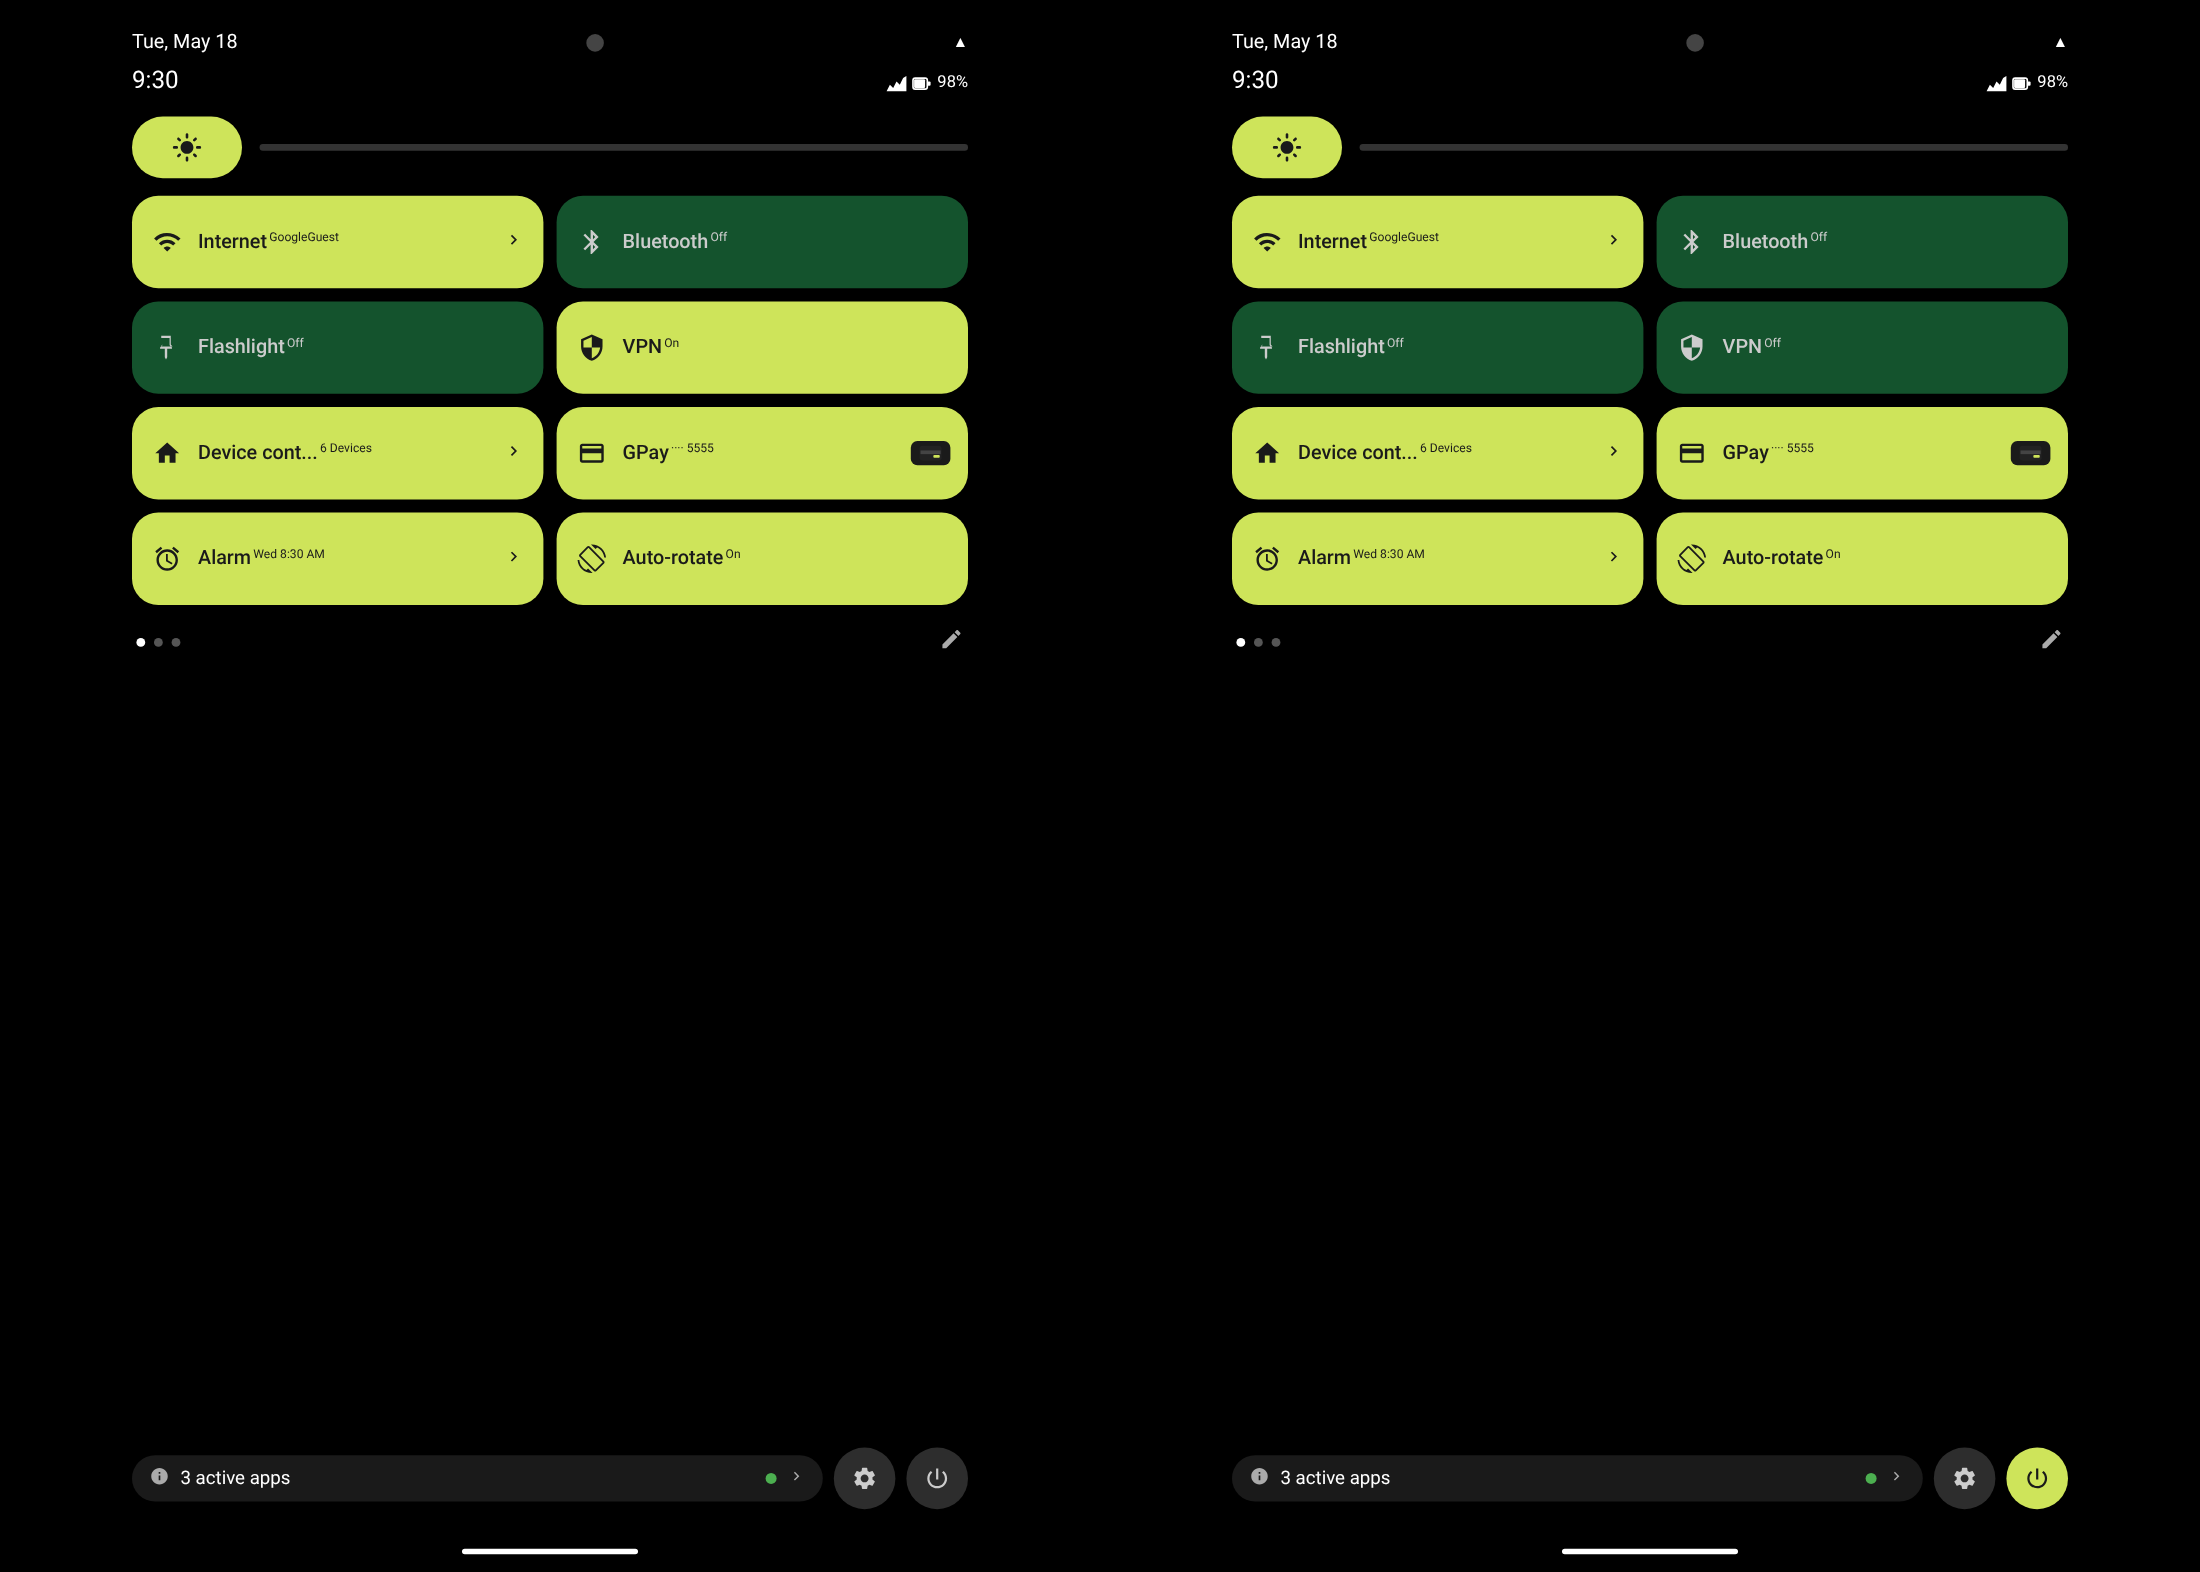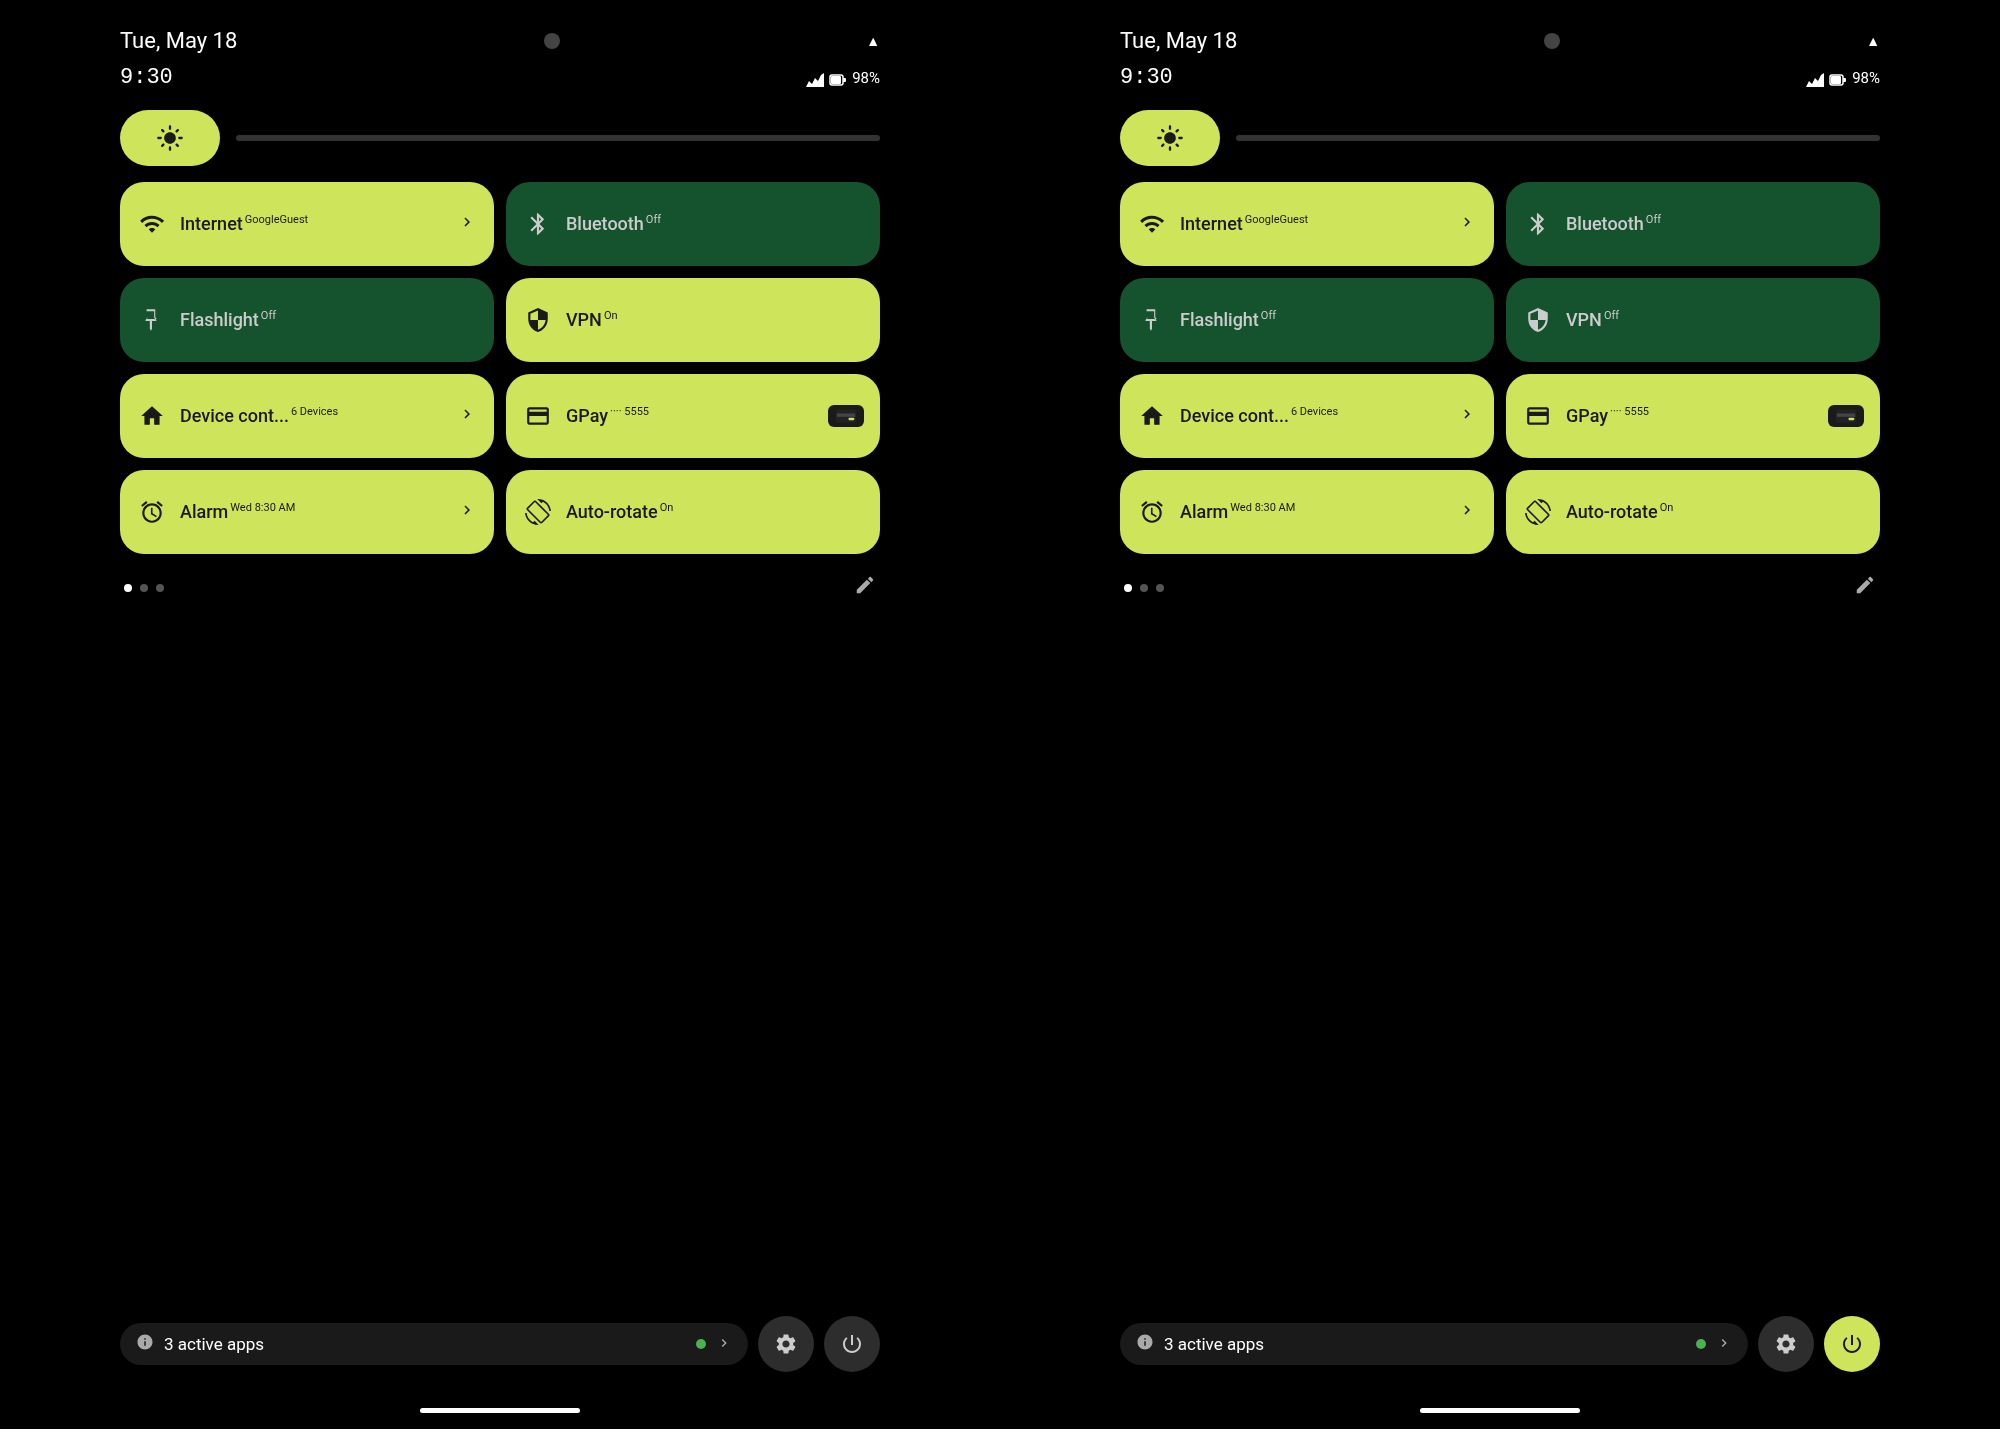--- a/index.html
+++ b/index.html
@@ -36,21 +36,21 @@
     .status-bar {
       width: 100%;
       display: flex;
       justify-content: space-between;
       align-items: center;
       padding: 28px 0 8px 0;
     }
 
     .status-date {
       color: #fff;
-      font-size: 22px;
+      font-size: 18px;
       font-weight: 400;
     }
 
     .camera-dot {
       width: 16px;
       height: 16px;
       background: #444;
       border-radius: 50%;
     }
 
@@ -65,21 +65,20 @@
       display: flex;
       justify-content: space-between;
       align-items: center;
       padding: 4px 0 20px 0;
     }
 
     .status-time {
       color: #fff;
       font-size: 22px;
       font-weight: 400;
-      font-family: Liberation Mono, monospace;
     }
 
     .status-right {
       display: flex;
       align-items: flex-end;
       gap: 6px;
     }
 
     
     .brightness-container {

